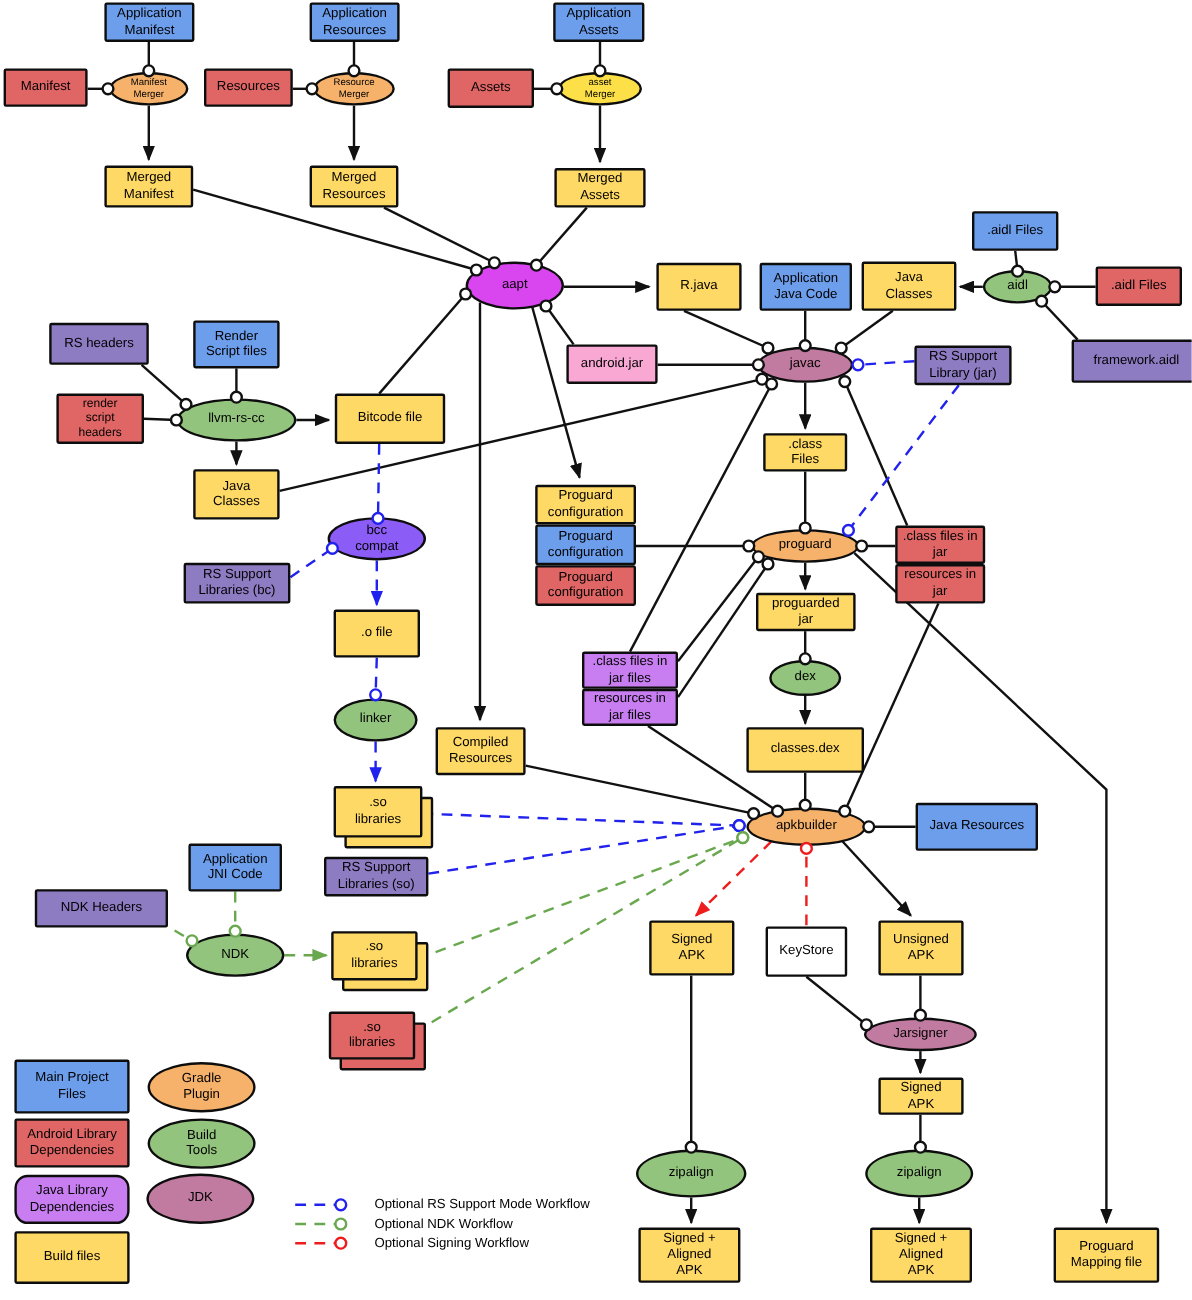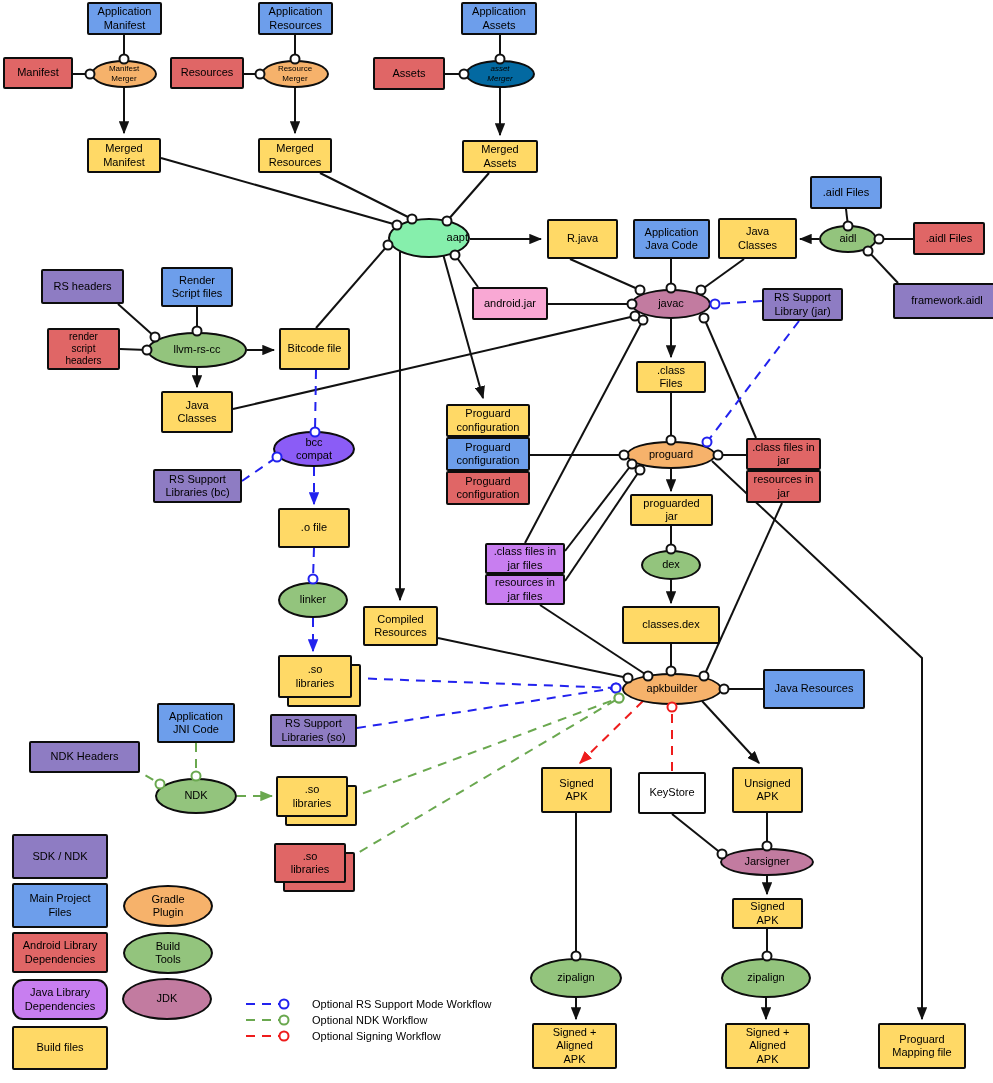--- a/index.html
+++ b/index.html
@@ -175,50 +175,50 @@
 Resources</span></div>
     <div class="node rect" style="left: 461px; top: 2px; width: 76px; height: 33px; background: rgb(109, 158, 235);"><span>Application
 Assets</span></div>
     <div class="node rect" style="left: 3px; top: 57px; width: 70px; height: 32px; background: rgb(224, 102, 102);"><span>Manifest</span></div>
     <div class="node rect" style="left: 170px; top: 57px; width: 74px; height: 32px; background: rgb(224, 102, 102);"><span>Resources</span></div>
     <div class="node rect" style="left: 373px; top: 57px; width: 72px; height: 33px; background: rgb(224, 102, 102);"><span>Assets</span></div>
     <div class="node ellipse" style="left: 91px; top: 60px; width: 66px; height: 28px; background: rgb(246, 178, 107); font-size: 8px;"><span>Manifest
 Merger</span></div>
     <div class="node ellipse" style="left: 261px; top: 60px; width: 68px; height: 28px; background: rgb(246, 178, 107); font-size: 8px;"><span>Resource
 Merger</span></div>
-    <div class="node ellipse" style="left: 465px; top: 60px; width: 70px; height: 28px; background: #0369a1; font-size: 8px; font-style: italic;"><span>asset
+    <div class="node ellipse" style="left: 465px; top: 60px; width: 70px; height: 28px; background: #fde047; font-size: 8px;"><span>asset
 Merger</span></div>
     <div class="node rect" style="left: 87px; top: 138px; width: 74px; height: 35px; background: rgb(255, 217, 102);"><span>Merged
 Manifest</span></div>
     <div class="node rect" style="left: 258px; top: 138px; width: 74px; height: 35px; background: rgb(255, 217, 102);"><span>Merged
 Resources</span></div>
     <div class="node rect" style="left: 462px; top: 140px; width: 76px; height: 33px; background: rgb(255, 217, 102);"><span>Merged
 Assets</span></div>
-    <div class="node ellipse" style="left: 388px; top: 218px; width: 82px; height: 40px; background: #86efac; justify-content: flex-end;"><span>aapt</span></div>
+    <div class="node ellipse" style="left: 388px; top: 218px; width: 82px; height: 40px; background: #d946ef;"><span>aapt</span></div>
     <div class="node rect" style="left: 547px; top: 219px; width: 71px; height: 40px; background: rgb(255, 217, 102);"><span>R.java</span></div>
     <div class="node rect" style="left: 633px; top: 219px; width: 77px; height: 40px; background: rgb(109, 158, 235);"><span>Application
 Java Code</span></div>
     <div class="node rect" style="left: 718px; top: 218px; width: 79px; height: 41px; background: rgb(255, 217, 102);"><span>Java
 Classes</span></div>
     <div class="node ellipse" style="left: 819px; top: 225px; width: 58px; height: 28px; background: rgb(147, 196, 125);"><span>aidl</span></div>
     <div class="node rect" style="left: 810px; top: 176px; width: 72px; height: 33px; background: rgb(109, 158, 235);"><span>.aidl Files</span></div>
     <div class="node rect" style="left: 913px; top: 222px; width: 72px; height: 33px; background: rgb(224, 102, 102);"><span>.aidl Files</span></div>
     <div class="node rect" style="left: 893px; top: 283px; width: 108px; height: 36px; background: rgb(142, 124, 195);"><span>framework.aidl</span></div>
     <div class="node rect" style="left: 472px; top: 287px; width: 76px; height: 33px; background: #f9a8d4;"><span>android.jar</span></div>
     <div class="node ellipse" style="left: 631px; top: 289px; width: 80px; height: 30px; background: rgb(194, 123, 160);"><span>javac</span></div>
     <div class="node rect" style="left: 762px; top: 288px; width: 81px; height: 33px; background: rgb(142, 124, 195);"><span>RS Support
 Library (jar)</span></div>
     <div class="node rect" style="left: 41px; top: 269px; width: 83px; height: 35px; background: rgb(142, 124, 195);"><span>RS headers</span></div>
     <div class="node rect" style="left: 161px; top: 267px; width: 72px; height: 40px; background: rgb(109, 158, 235);"><span>Render
 Script files</span></div>
     <div class="node rect" style="left: 47px; top: 328px; width: 73px; height: 42px; background: rgb(224, 102, 102); font-size: 10px;"><span>render
 script
 headers</span></div>
     <div class="node ellipse" style="left: 147px; top: 332px; width: 100px; height: 36px; background: rgb(147, 196, 125);"><span>llvm-rs-cc</span></div>
-    <div class="node rect" style="left: 279px; top: 328px; width: 71px; height: 42px; background: rgb(255, 217, 102);"><span>Bitcode file</span></div>
+    <div class="node rect" style="left: 279px; top: 328px; width: 92px; height: 42px; background: rgb(255, 217, 102);"><span>Bitcode file</span></div>
     <div class="node rect" style="left: 161px; top: 391px; width: 72px; height: 42px; background: rgb(255, 217, 102);"><span>Java
 Classes</span></div>
     <div class="node ellipse" style="left: 273px; top: 431px; width: 82px; height: 36px; background: #8b5cf6;"><span>bcc
 compat</span></div>
     <div class="node rect" style="left: 153px; top: 469px; width: 89px; height: 34px; background: rgb(142, 124, 195);"><span>RS Support
 Libraries (bc)</span></div>
     <div class="node rect" style="left: 278px; top: 508px; width: 72px; height: 40px; background: rgb(255, 217, 102); justify-content: center;"><span>.o file</span></div>
     <div class="node ellipse" style="left: 278px; top: 582px; width: 70px; height: 36px; background: rgb(147, 196, 125);"><span>linker</span></div>
     <div class="node back" style="left: 287px; top: 664px; width: 74px; height: 43px; background: rgb(255, 217, 102);"></div>
     <div class="node stack" style="left: 278px; top: 655px; width: 74px; height: 43px; background: rgb(255, 217, 102);"><span>.so
@@ -271,21 +271,20 @@
     <div class="node ellipse" style="left: 530px; top: 958px; width: 92px; height: 40px; background: rgb(147, 196, 125);"><span>zipalign</span></div>
     <div class="node ellipse" style="left: 721px; top: 958px; width: 90px; height: 40px; background: rgb(147, 196, 125);"><span>zipalign</span></div>
     <div class="node rect" style="left: 532px; top: 1023px; width: 85px; height: 46px; background: rgb(255, 217, 102);"><span>Signed +
 Aligned
 APK</span></div>
     <div class="node rect" style="left: 725px; top: 1023px; width: 85px; height: 46px; background: rgb(255, 217, 102);"><span>Signed +
 Aligned
 APK</span></div>
     <div class="node rect" style="left: 878px; top: 1023px; width: 88px; height: 46px; background: rgb(255, 217, 102);"><span>Proguard
 Mapping file</span></div>
-    <div class="node rect" style="left: 12px; top: 834px; width: 96px; height: 45px; background: rgb(142, 124, 195);"><span>SDK / NDK</span></div>
     <div class="node rect" style="left: 12px; top: 883px; width: 96px; height: 45px; background: rgb(109, 158, 235);"><span>Main Project
 Files</span></div>
     <div class="node rect" style="left: 12px; top: 932px; width: 96px; height: 41px; background: rgb(224, 102, 102);"><span>Android Library
 Dependencies</span></div>
     <div class="node rect" style="left: 12px; top: 979px; width: 96px; height: 41px; background: rgb(200, 126, 240); border-radius: 11px;"><span>Java Library
 Dependencies</span></div>
     <div class="node rect" style="left: 12px; top: 1026px; width: 96px; height: 44px; background: rgb(255, 217, 102);"><span>Build files</span></div>
     <div class="node ellipse" style="left: 123px; top: 885px; width: 90px; height: 42px; background: rgb(246, 178, 107);"><span>Gradle
 Plugin</span></div>
     <div class="node ellipse" style="left: 123px; top: 932px; width: 90px; height: 42px; background: rgb(147, 196, 125);"><span>Build

